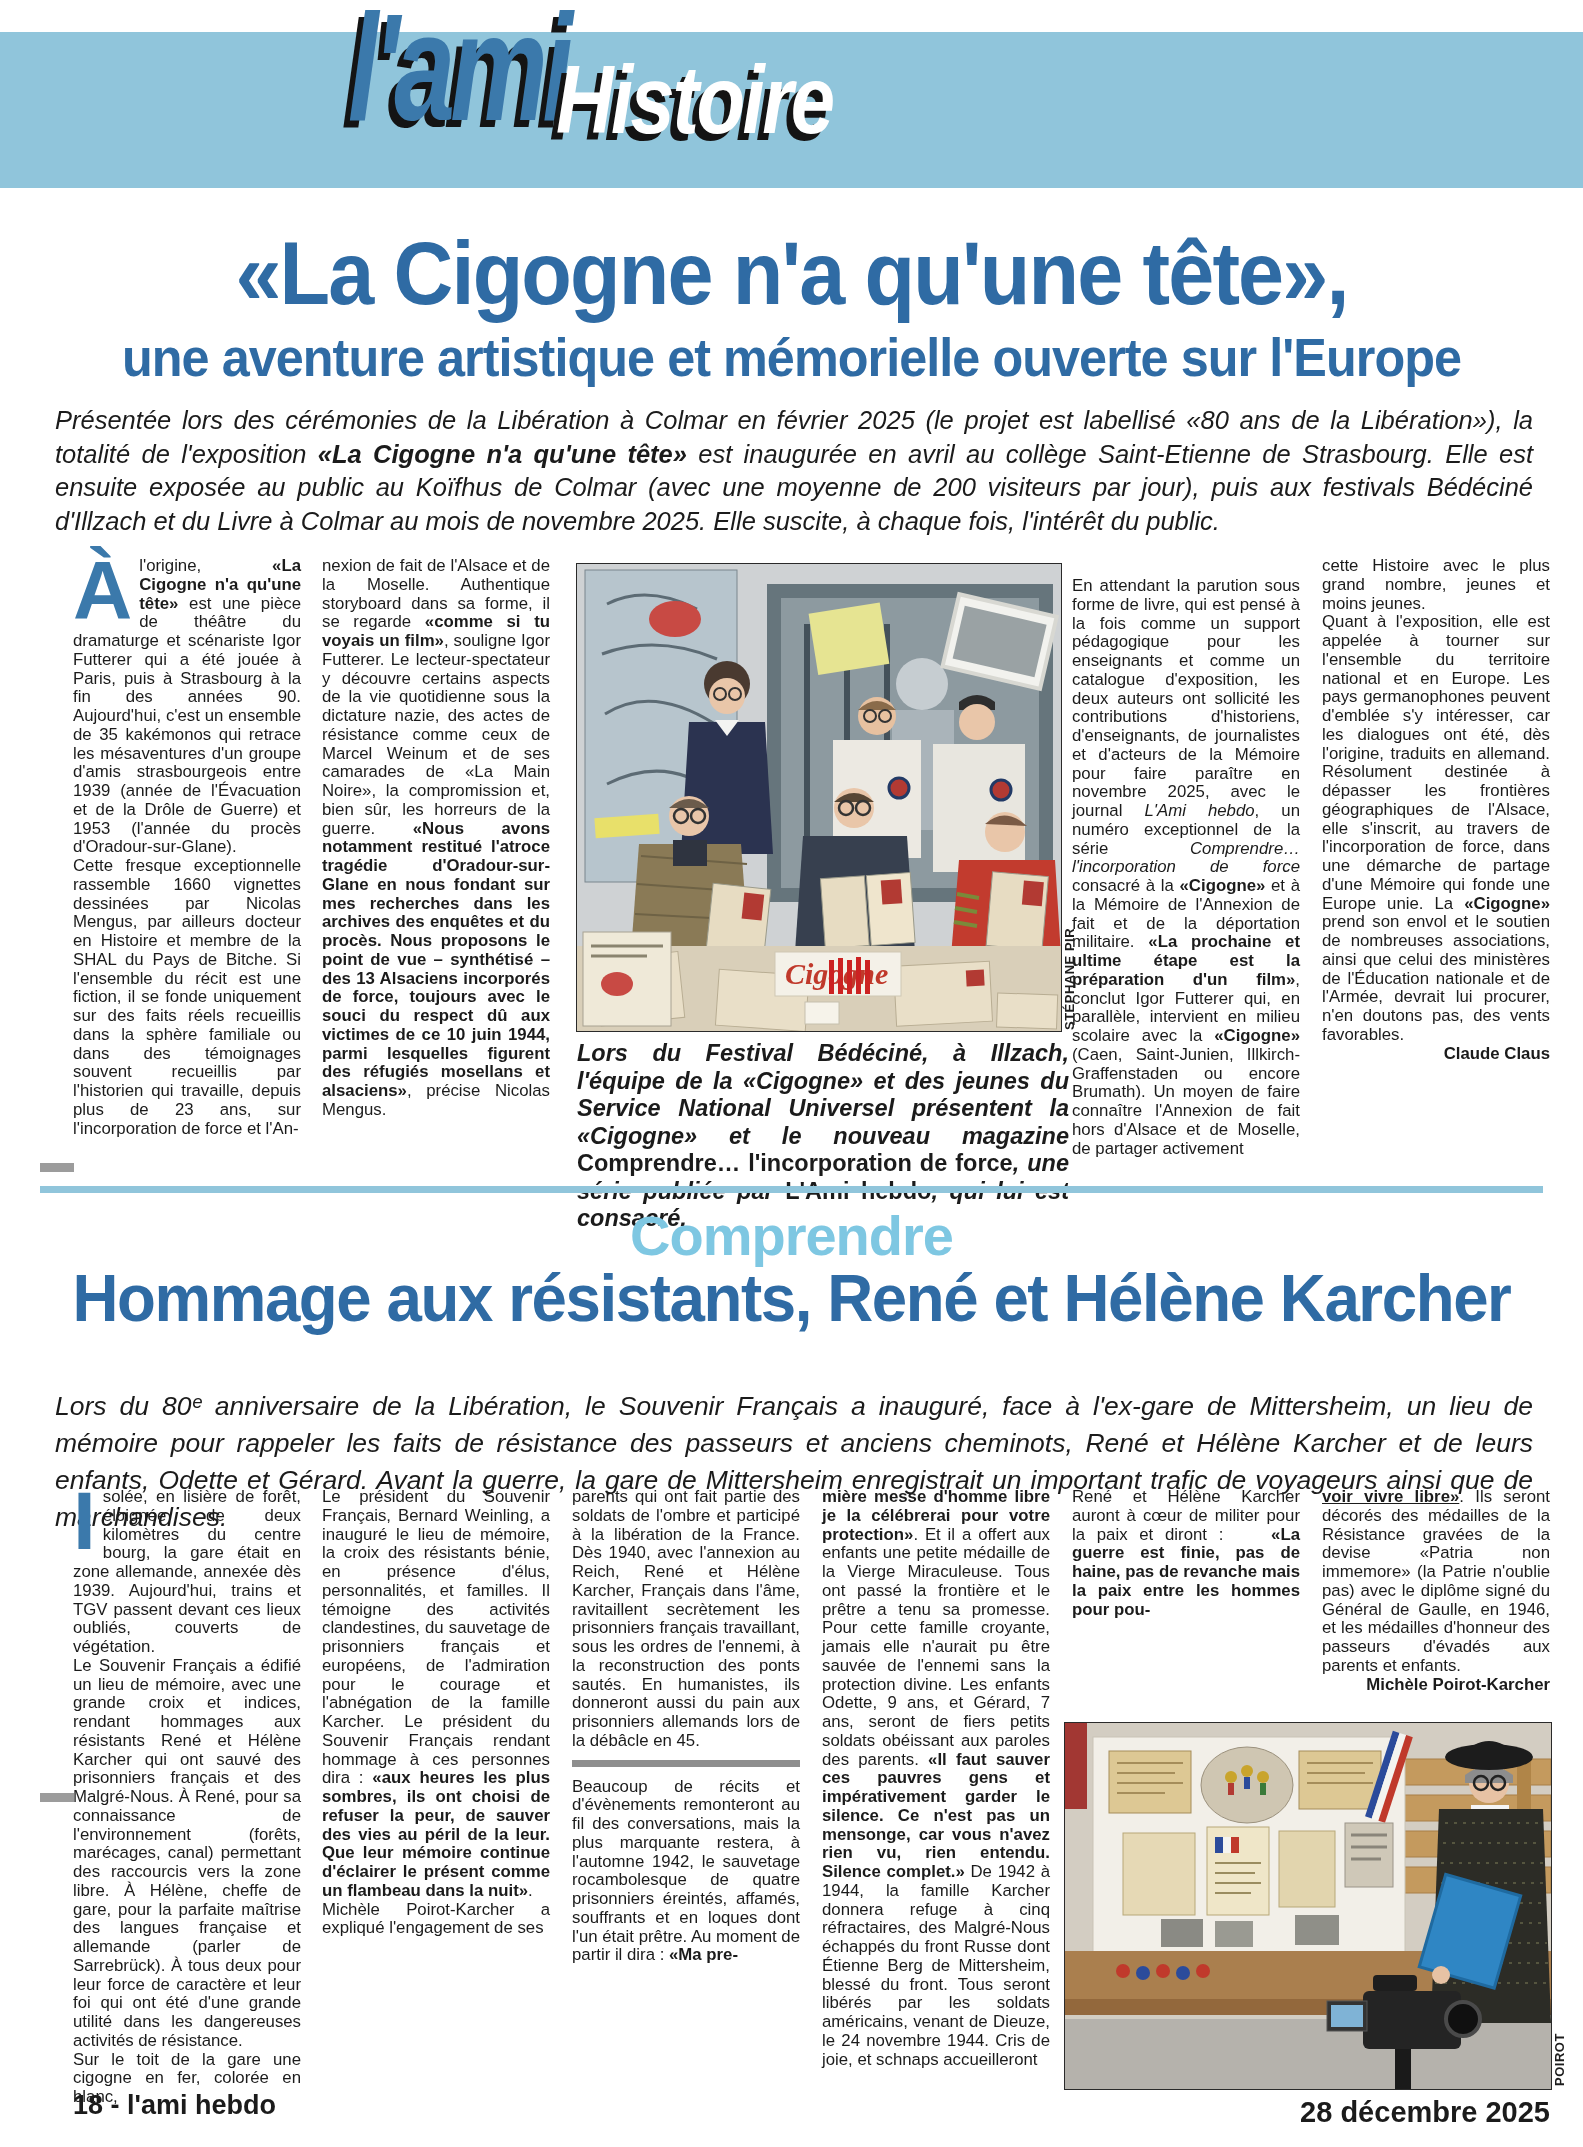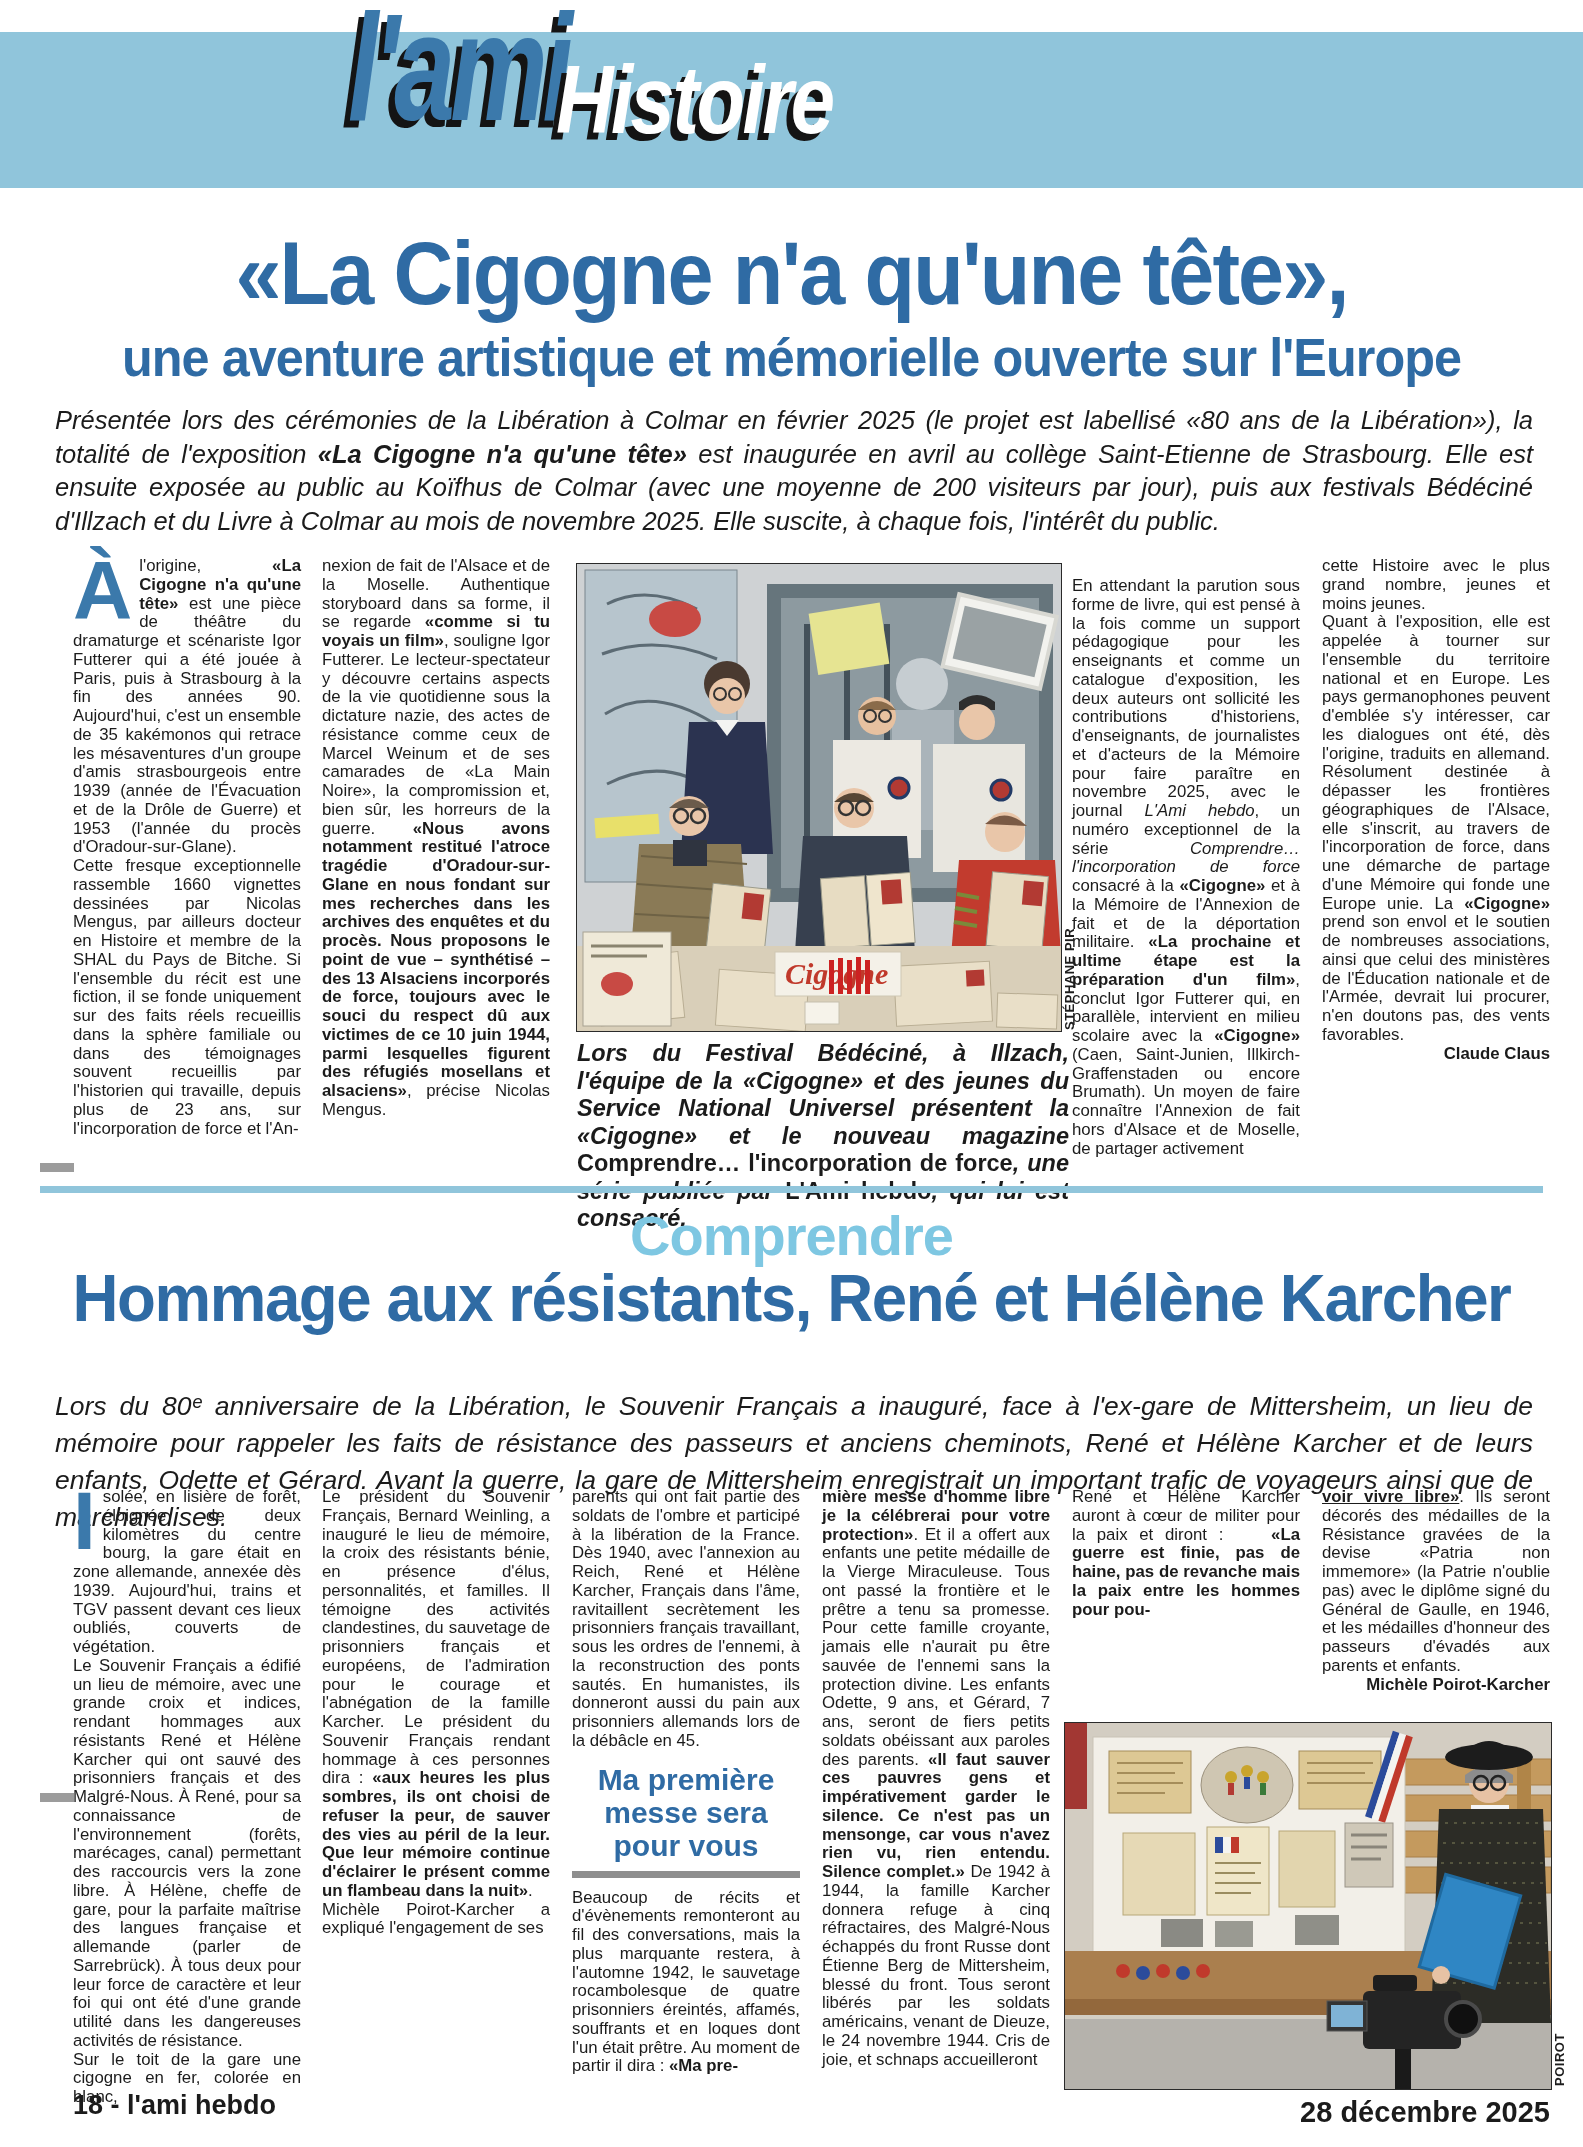--- a/index.html
+++ b/index.html
@@ -197,21 +197,20 @@
     <p><span class="dropcap">I</span><span>solée, en lisière de forêt, éloignée de deux kilomètres du centre bourg, la gare était en zone allemande, annexée dès 1939. Aujourd'hui, trains et TGV passent devant ces lieux oubliés, couverts de végétation.</span></p>
     <p>Le Souvenir Français a édifié un lieu de mémoire, avec une grande croix et indices, rendant hommages aux résistants René et Hélène Karcher qui ont sauvé des prisonniers français et des Malgré-Nous. À René, pour sa connaissance de l'environnement (forêts, marécages, canal) permettant des raccourcis vers la zone libre. À Hélène, cheffe de gare, pour la parfaite maîtrise des langues française et allemande (parler de Sarrebrück). À tous deux pour leur force de caractère et leur foi qui ont été d'une grande utilité dans les dangereuses activités de résistance.</p>
     <p>Sur le toit de la gare une cigogne en fer, colorée en blanc,</p>
   </div>
   <div class="col" style="left:322px;top:1488px;">
     <p><span>Le président du Souvenir Français, Bernard Weinling, a inauguré le lieu de mémoire, la croix des résistants bénie, en présence d'élus, personnalités, et familles. Il témoigne des activités clandestines, du sauvetage de prisonniers français et européens, de l'admiration pour le courage et l'abnégation de la famille Karcher. Le président du Souvenir Français rendant hommage à ces personnes dira : </span><span style="font-weight: 700;">«aux heures les plus sombres, ils ont choisi de refuser la peur, de sauver des vies au péril de la leur. Que leur mémoire continue d'éclairer le présent comme un flambeau dans la nuit»</span><span>.</span></p>
     <p>Michèle Poirot-Karcher a expliqué l'engagement de ses</p>
   </div>
   <div class="col" style="left:572px;top:1488px;">
     <p>parents qui ont fait partie des soldats de l'ombre et participé à la libération de la France. Dès 1940, avec l'annexion au Reich, René et Hélène Karcher, Français dans l'âme, ravitaillent secrètement les prisonniers français travaillant, sous les ordres de l'ennemi, à la reconstruction des ponts sautés. En humanistes, ils donneront aussi du pain aux prisonniers allemands lors de la débâcle en 45.</p>
-    <div class="subhead">Ma première messe sera pour vous</div>
     <div class="graybar"></div>
     <p><span>Beaucoup de récits et d'évènements remonteront au fil des conversations, mais la plus marquante restera, à l'automne 1942, le sauvetage rocambolesque de quatre prisonniers éreintés, affamés, souffrants et en loques dont l'un était prêtre. Au moment de partir il dira : </span><span style="font-weight: 700;">«Ma pre-</span></p>
   </div>
   <div class="col" style="left:822px;top:1488px;">
     <p><span style="font-weight: 700;">mière messe d'homme libre je la célébrerai pour votre protection»</span><span>. Et il a offert aux enfants une petite médaille de la Vierge Miraculeuse. Tous ont passé la frontière et le prêtre a tenu sa promesse. Pour cette famille croyante, jamais elle n'aurait pu être sauvée de l'ennemi sans la protection divine. Les enfants Odette, 9 ans, et Gérard, 7 ans, seront de fiers petits soldats obéissant aux paroles des parents. </span><span style="font-weight: 700;">«Il faut sauver ces pauvres gens et impérativement garder le silence. Ce n'est pas un mensonge, car vous n'avez rien vu, rien entendu. Silence complet.»</span><span> De 1942 à 1944, la famille Karcher donnera refuge à cinq réfractaires, des Malgré-Nous échappés du front Russe dont Étienne Berg de Mittersheim, blessé du front. Tous seront libérés par les soldats américains, venant de Dieuze, le 24 novembre 1944. Cris de joie, et schnaps accueilleront</span></p>
   </div>
   <div class="col" style="left:1072px;top:1488px;">
     <p><span>René et Hélène Karcher auront à cœur de militer pour la paix et diront : </span><span style="font-weight: 700; margin-left: 36px;">«La guerre est finie, pas de haine, pas de revanche mais la paix entre les hommes pour pou-</span></p>
   </div>
   <div class="col" style="left:1322px;top:1488px;">

